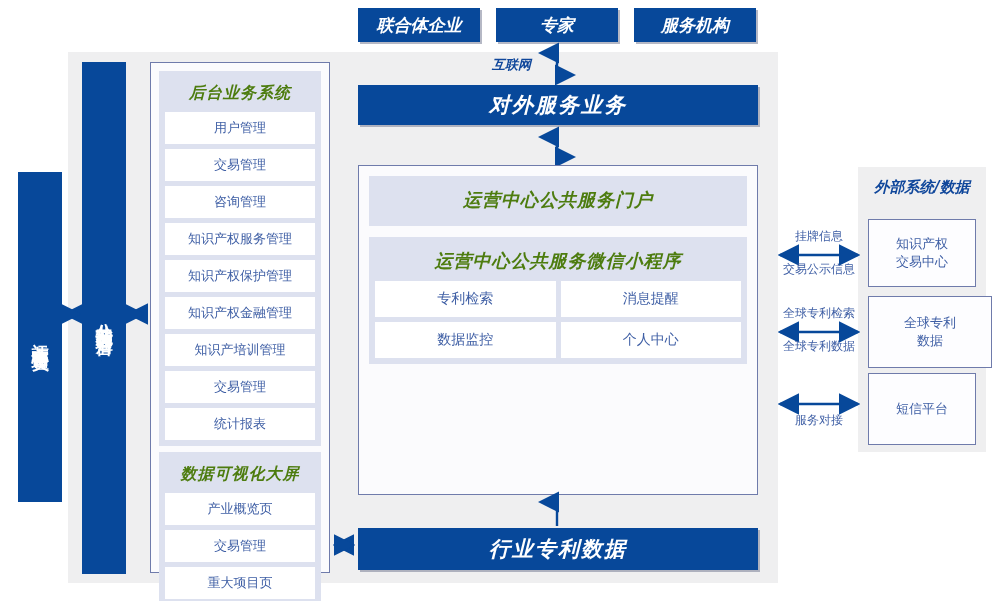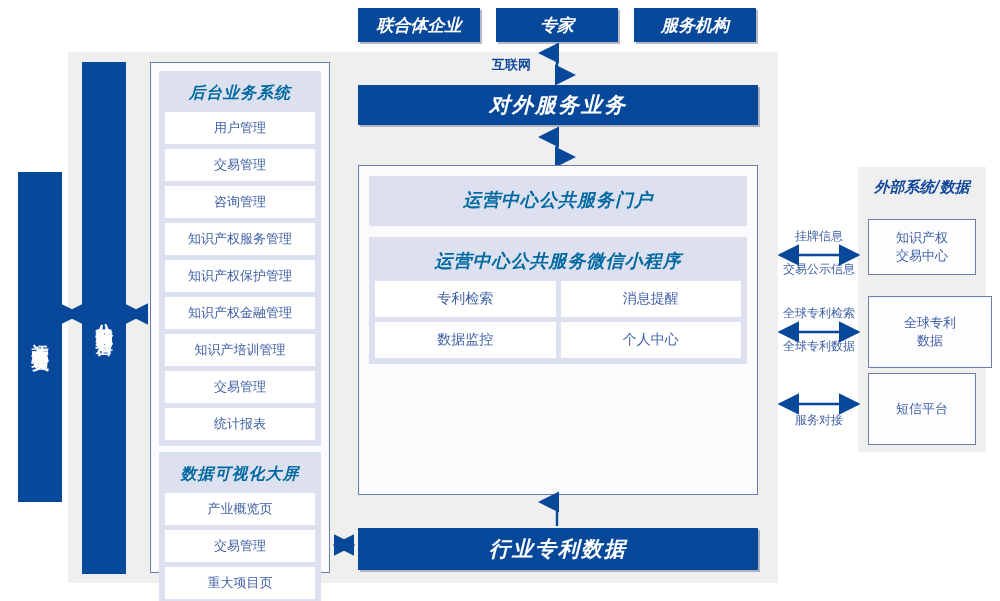--- a/index.html
+++ b/index.html
@@ -59,21 +59,21 @@
     background: #fbfbfd;
     border: 1.5px solid #6f7bab;
   }
 
   
   .group {
     background: #dde1ef;
     padding: 6px;
   }
   .group-title {
-    color: #0369a1;
+    color: #4d7c0f;
     font-weight: bold;
     font-style: italic;
     text-align: center;
     font-size: 16px;
     padding: 6px 0 8px 0;
     letter-spacing: 1px;
   }
   .tile {
     background: #ffffff;
     color: #3f5fa5;
@@ -145,21 +145,21 @@
     <defs>
       <marker id="ahU" markerWidth="9" markerHeight="9" refX="4.5" refY="8" orient="auto">
         <path d="M4.5,0 L9,9 L0,9 Z" fill="#07489a"></path>
       </marker>
       <marker id="ahD" markerWidth="9" markerHeight="9" refX="4.5" refY="1" orient="auto">
         <path d="M4.5,9 L0,0 L9,0 Z" fill="#07489a"></path>
       </marker>
     </defs>
     <line x1="9" y1="9" x2="9" y2="31" stroke="#07489a" stroke-width="2.4" marker-start="url(#ahD)" marker-end="url(#ahU)" transform="rotate(180 9 20)"></line>
   </svg>
-  <div class="abs net-label" style="left:492px; top:56px;">互联网</div>
+  <div class="abs net-label" style="left:492px; top:56px;font-style:italic;">互联网</div>
 
   <div class="abs blue-box" style="left:358px; top:85px; width:400px; height:40px; font-size:21px; letter-spacing:2px;">对外服务业务</div>
 
   <svg class="arrow" style="left:548px; top:129px;" width="28" height="36">
     <line x1="9" y1="8" x2="9" y2="28" stroke="#07489a" stroke-width="2.4" marker-start="url(#ahD)" marker-end="url(#ahU)" transform="rotate(180 9 18)"></line>
   </svg>
 
   <div class="abs blue-vert" style="left:18px; top:172px; width:44px; height:330px;">运营中心管理员</div>
 
   <div class="abs blue-vert" style="left:82px; top:62px; width:44px; height:512px;">公共功能及管理后台</div>
@@ -226,21 +226,21 @@
   </div>
 
   <svg class="arrow" style="left:548px; top:496px;" width="28" height="38">
     <line x1="9" y1="6" x2="9" y2="30" stroke="#07489a" stroke-width="2.4" marker-end="url(#ahU)" transform="rotate(180 9 18)"></line>
   </svg>
 
   <div class="abs blue-box" style="left:358px; top:528px; width:400px; height:42px; font-size:21px; letter-spacing:2px;">行业专利数据</div>
 
   <div class="abs ext-title" style="left:858px; top:178px; width:128px;">外部系统/数据</div>
 
-  <div class="abs ext-box" style="left:868px; top:219px; width:108px; height:56px;">
+  <div class="abs ext-box" style="left:868px; top:219px; width:108px; height:68px;">
     <span style="white-space:pre-line;">知识产权
 交易中心</span>
   </div>
   <div class="abs ext-box" style="left:868px; top:296px; width:124px; height:72px;">
     <span style="white-space:pre-line;">全球专利
 数据</span>
   </div>
   <div class="abs ext-box" style="left:868px; top:373px; width:108px; height:72px;">
     <span style="white-space:pre-line;">短信平台</span>
   </div>

